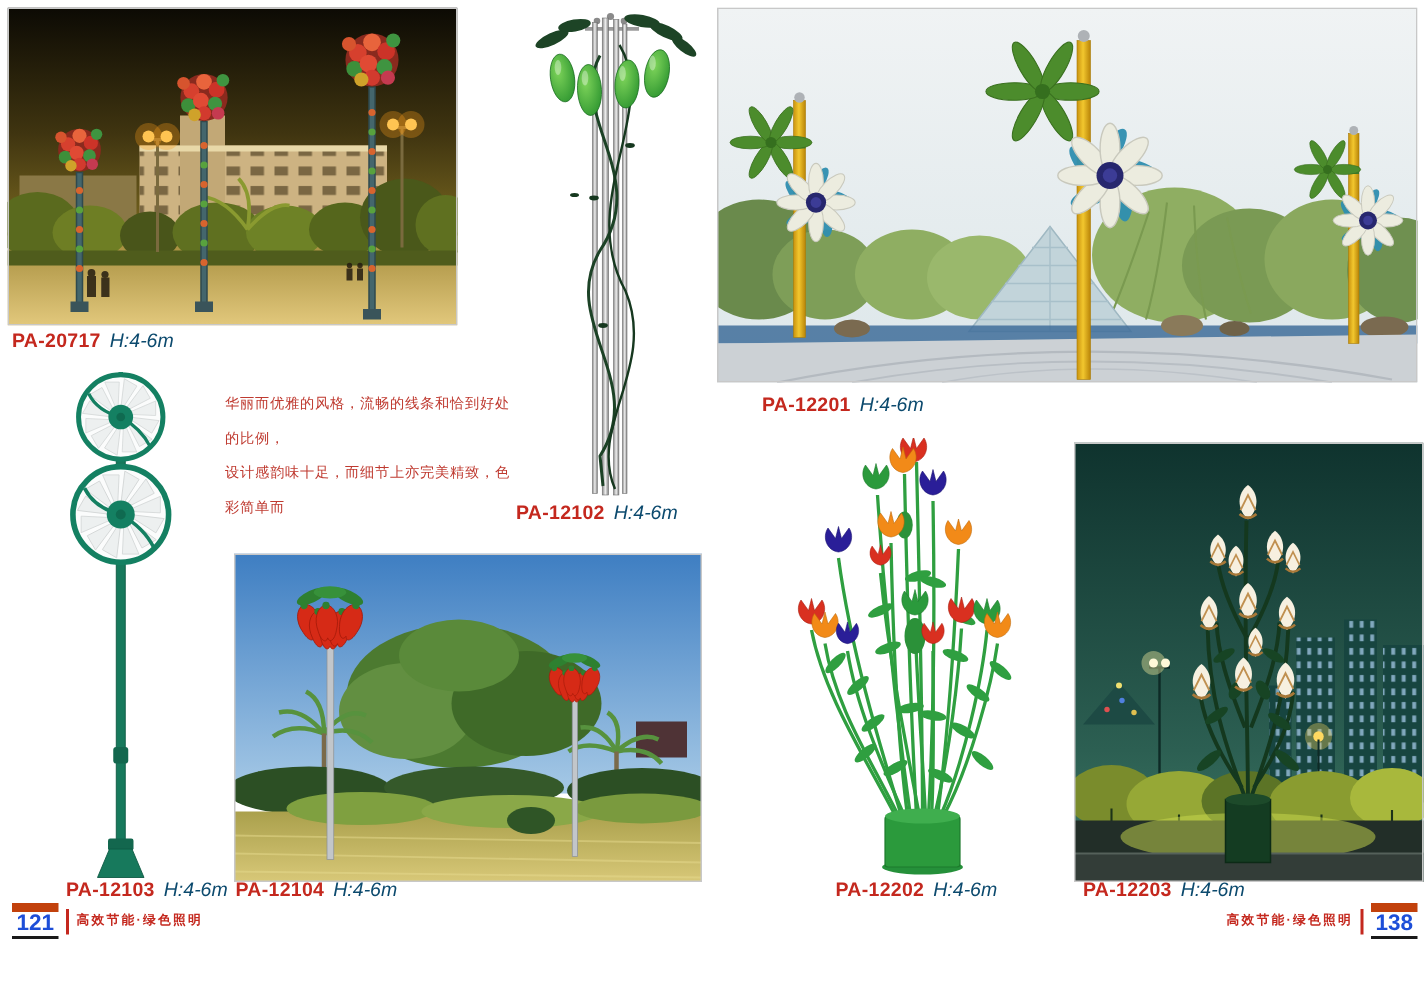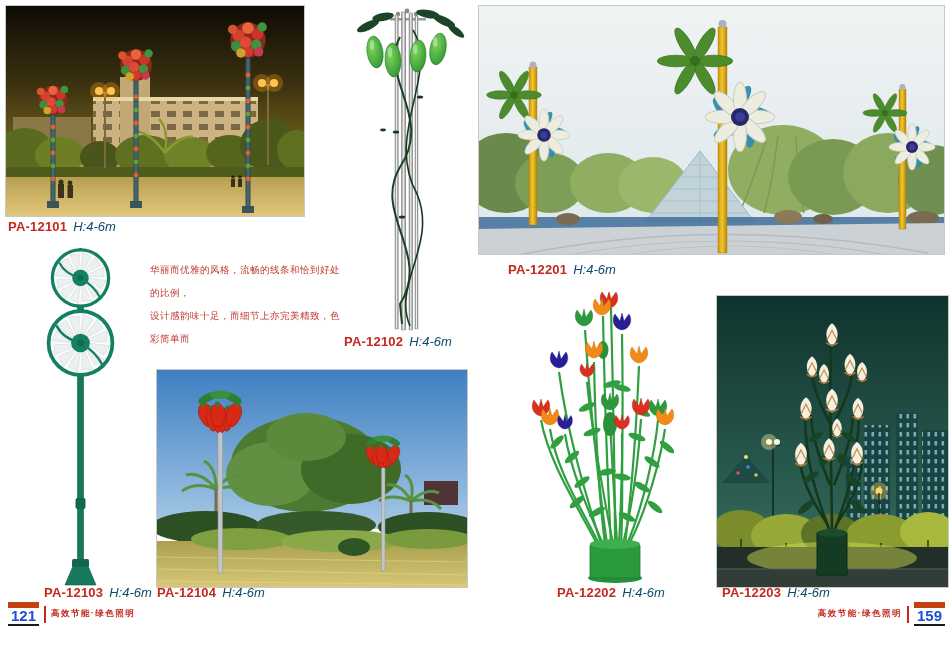--- a/index.html
+++ b/index.html
@@ -572,21 +572,21 @@
         <use href="#s7bud" transform="translate(141,161) scale(1.3)"></use>
         <use href="#s7bud" transform="translate(121,135) scale(1.05)"></use>
       </g>
       <rect x="101" y="238" width="30" height="42" fill="#143c22" stroke="#0c2a16" stroke-width="1"></rect>
       <ellipse cx="116" cy="238" rx="15" ry="4" fill="#1d4a2a"></ellipse>
       <rect x="0.5" y="0.5" width="232" height="292" fill="none" stroke="#c8c8c8"></rect>
     </svg>
   </div>
 
   <div class="plabel" style="left:8px;top:219px;">
-    <span class="code">PA-12101</span><span class="spec">H:4-6m</span>
+    <span class="code">PA-20717</span><span class="spec">H:4-6m</span>
   </div>
   <div class="plabel" style="left:344px;top:334px;">
     <span class="code">PA-12102</span><span class="spec">H:4-6m</span>
   </div>
   <div class="plabel" style="left:478px;top:262px;padding-left:30px;">
     <span class="code">PA-12201</span><span class="spec">H:4-6m</span>
   </div>
   <div class="plabel" style="left:44px;top:585px;">
     <span class="code">PA-12103</span><span class="spec">H:4-6m</span>
   </div>
@@ -601,16 +601,16 @@
   </div>
 
   <div class="footer footer-left">
     <span class="pagenum">121</span>
     <span class="fdiv"></span>
     <span class="slogan">高效节能·绿色照明</span>
   </div>
   <div class="footer footer-right">
     <span class="slogan">高效节能·绿色照明</span>
     <span class="fdiv"></span>
-    <span class="pagenum">159</span>
+    <span class="pagenum">138</span>
   </div>
 
 </div>
 
 </body></html>

